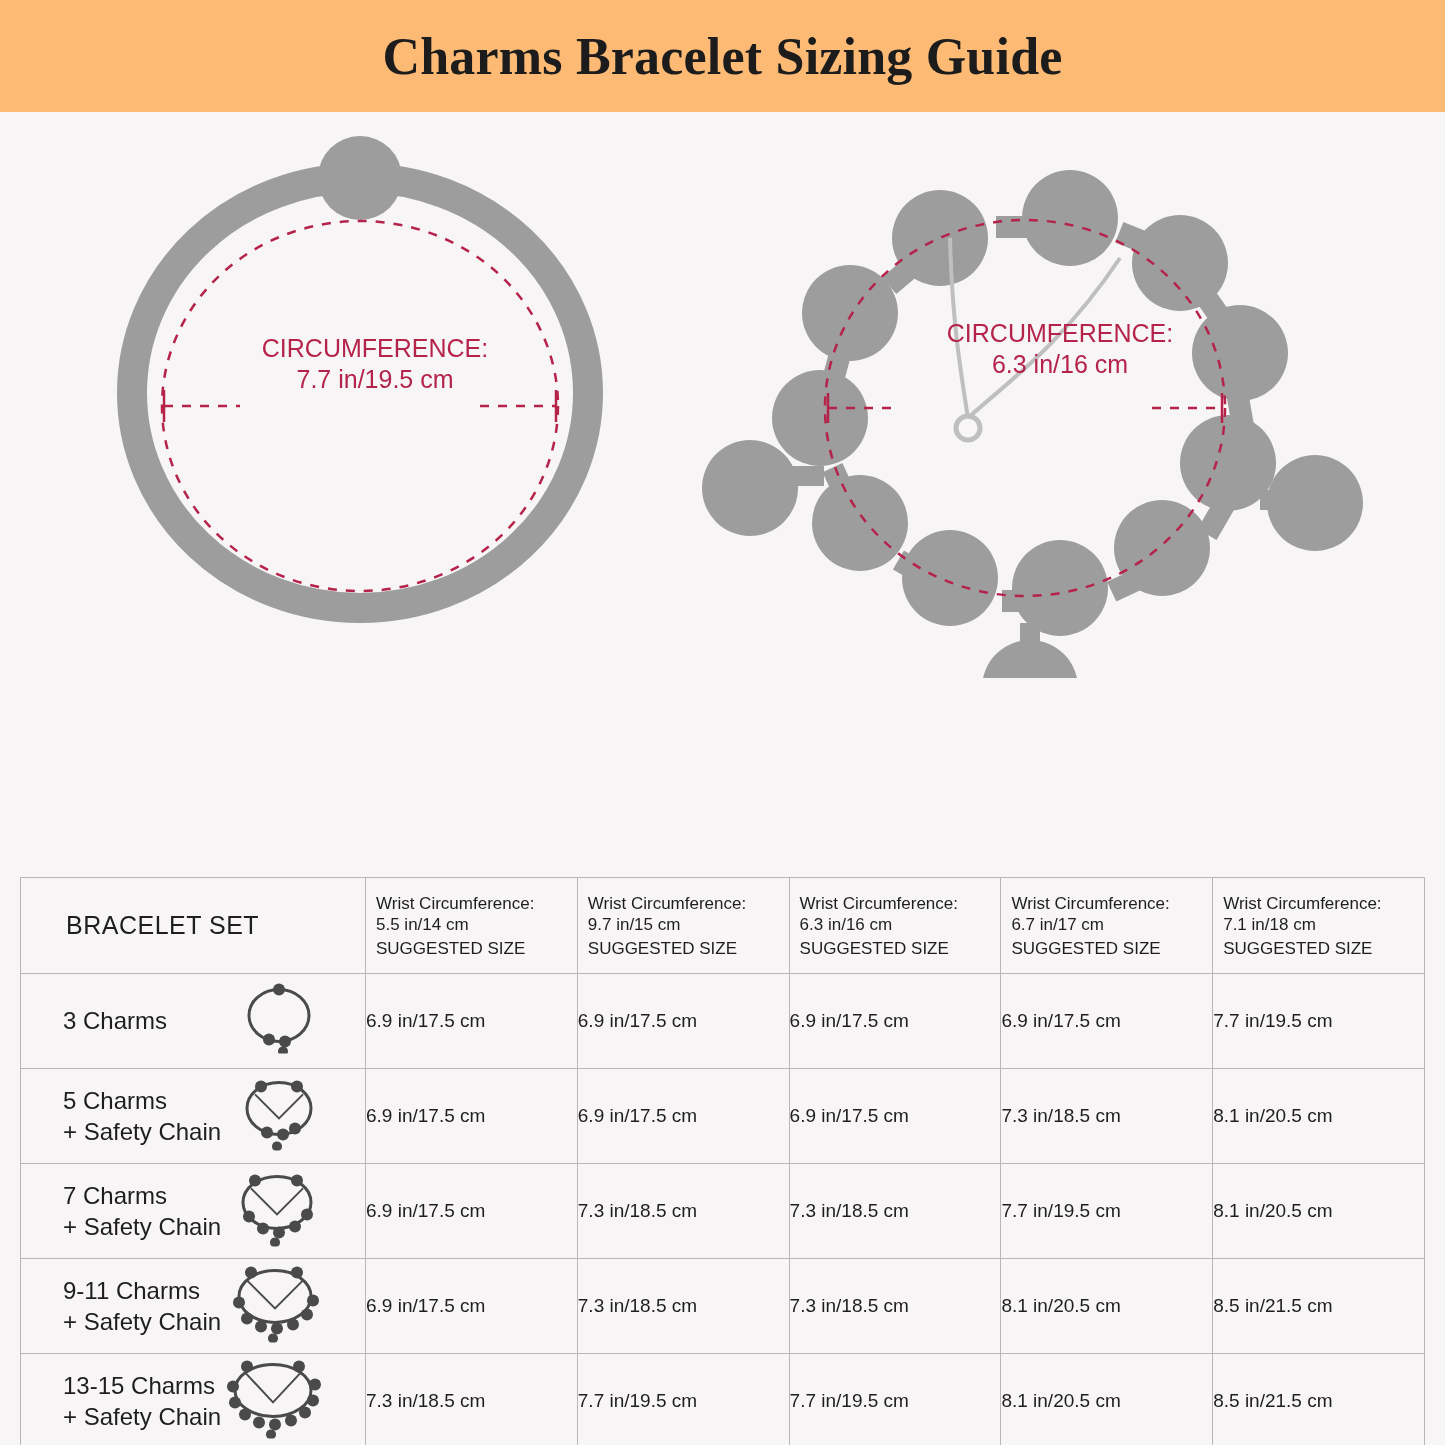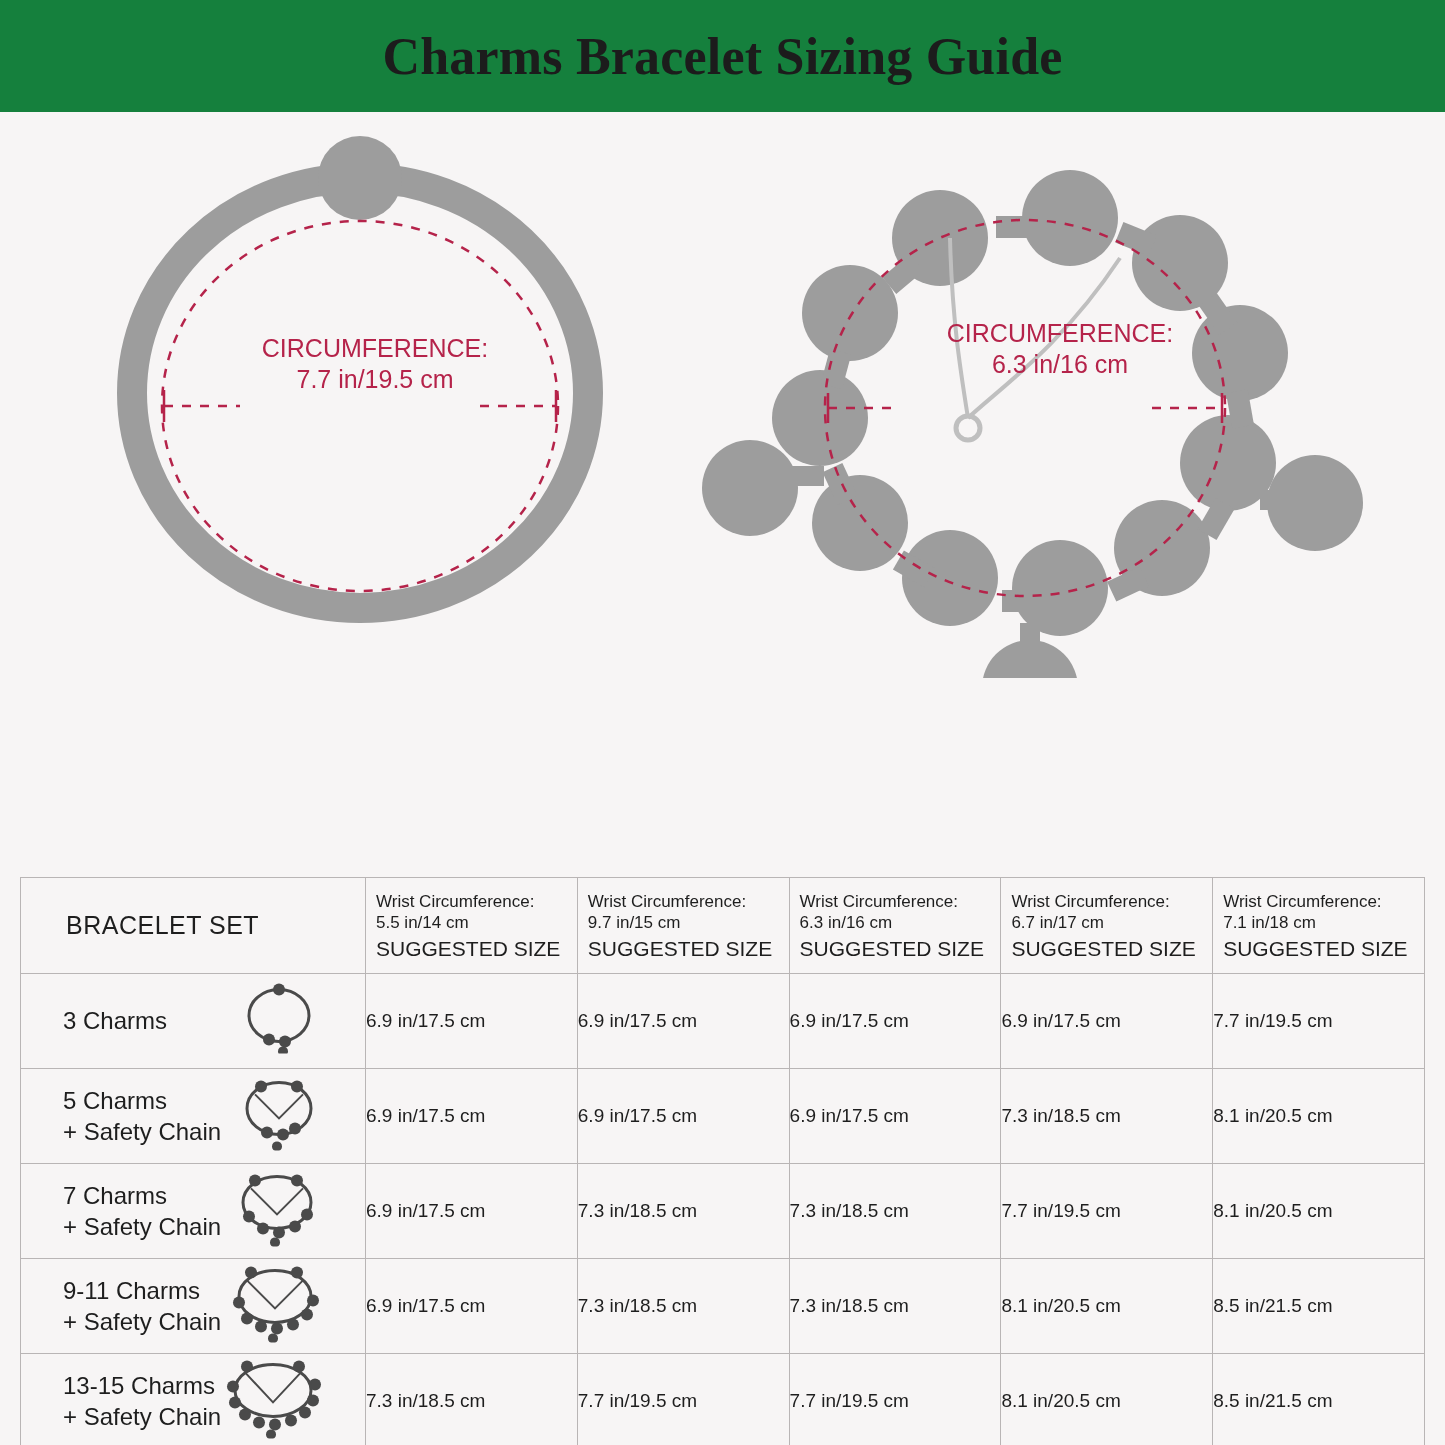--- a/index.html
+++ b/index.html
@@ -12,21 +12,21 @@
   .page {
     position: relative;
     width: 1445px; height: 1445px;
     background: #f7f5f5;
     overflow: hidden;
   }
   
   .header {
     width: 100%;
     height: 112px;
-    background: #15803d;
+    background: #fdba74;
     display: flex;
     align-items: center;
     justify-content: center;
   }
   .header h1 {
     margin: 0;
     font-family: "Liberation Serif", serif;
     font-weight: bold;
     font-size: 52px;
     color: #1c1c1c;
@@ -90,21 +90,21 @@
     letter-spacing: 0.5px;
     color: #1e1e1e;
   }
   th.sizecol { padding: 10px 0 8px 10px; }
   .wristline {
     font-size: 17px;
     color: #1e1e1e;
     line-height: 1.2;
   }
   .suggested {
-    font-size: 21px;
+    font-size: 17px;
     color: #1e1e1e;
     margin-top: 4px;
   }
   tbody tr { height: 95px; margin-left: 19px; }
   td.setcell {
     position: relative;
     padding-left: 42px;
     font-size: 24px;
     color: #1e1e1e;
     line-height: 1.3;

